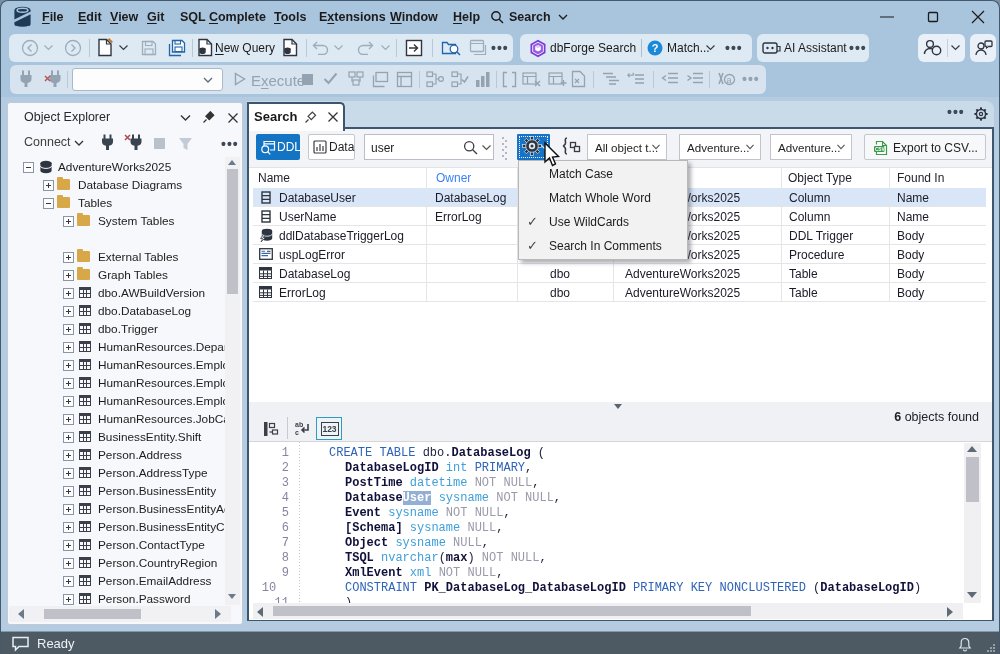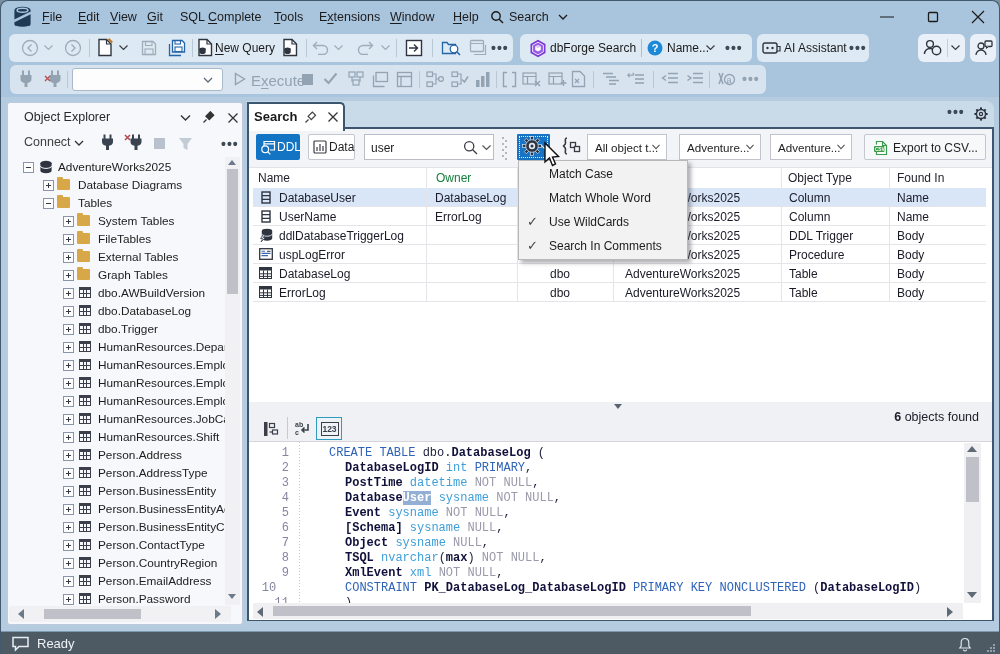--- a/index.html
+++ b/index.html
@@ -1,21 +1,21 @@
 <!DOCTYPE html>
 <html><head>
 <meta charset="utf-8">
 <style>
 html,body{margin:0;padding:0;}
 body{width:1000px;height:654px;overflow:hidden;font-family:"Liberation Sans",sans-serif;background:#7b8fa0;}
 #win{position:absolute;left:0;top:0;width:998px;height:653px;border:1px solid #435a6e;border-bottom:none;border-radius:8px 8px 0 0;background:#a9c4dd;overflow:hidden;}
 .abs{position:absolute;}
 
 #titlebar{position:absolute;left:0;top:0;width:100%;height:32px;}
-.menuitem{position:absolute;top:0;height:40px;line-height:32px;font-size:12.5px;color:#1b1b1b;}
+.menuitem{position:absolute;top:0;height:40px;line-height:32px;font-size:12.5px;color:#1b1b1b;font-weight:bold;}
 .menuitem u{text-decoration:underline;text-underline-offset:2px;}
 
 .island{position:absolute;background:#dde9f3;border-radius:6px;}
 .dots3{position:absolute;color:#3d4a56;font-size:14px;letter-spacing:1px;font-weight:bold;}
 
 #content{position:absolute;left:0;top:96px;width:100%;height:534px;background:#b5cce0;}
 
 #oe{position:absolute;left:6px;top:5px;width:234px;height:521px;background:#f7f8fb;border:1px solid #bccadb;border-radius:3px;overflow:hidden;}
 #oe .hdr{position:absolute;left:0;top:0;width:100%;height:28px;font-size:13px;color:#24292e;}
 .treerow{position:absolute;height:18px;line-height:18px;font-size:11.8px;color:#1c1c1c;white-space:nowrap;}
@@ -187,21 +187,21 @@
         <path d="M9 3.2 L14.4 6.2 V12.8 L9 15.8 L3.6 12.8 V6.2 Z" fill="#9a5ae8" stroke="#e8defa" stroke-width="1"></path>
         <path d="M9 6 L11.8 7.6 V10.9 L9 12.5 L6.2 10.9 V7.6 Z" fill="#fff"></path>
         <path d="M9 6 L11.8 7.6 L9 9.2 L6.2 7.6 Z" fill="#d9c8f5"></path>
       </svg>
 <div class="abs" style="left:549px;top:40px;font-size:12px;color:#1b1b1b;">dbForge Search</div>
 <div class="abs" style="left:640px;top:38px;width:1px;height:18px;background:#aebecb;"></div>
 <svg class="abs" style="left:646px;top:39px;" width="16" height="16" viewBox="0 0 16 16">
         <circle cx="8" cy="8" r="7.5" fill="#1b88d8"></circle>
         <text x="8" y="12" font-size="11" font-weight="bold" fill="#fff" text-anchor="middle" font-family="Liberation Sans">?</text>
       </svg>
-<div class="abs" style="left:666px;top:40px;font-size:12px;color:#1b1b1b;">Name...</div>
+<div class="abs" style="left:666px;top:40px;font-size:12px;color:#1b1b1b;">Match...</div>
 <svg class="abs" style="left:705px;top:44px;" width="9" height="6" viewBox="0 0 9 6">
         <path d="M0.5 0.5 L4.5 4.5 L8.5 0.5" fill="none" stroke="#3a3a44" stroke-width="1.2"></path>
       </svg>
 <div class="dots3" style="left:724px;top:39px;">•••</div>
 <svg class="abs" style="left:761px;top:39px;" width="19" height="16" viewBox="0 0 19 16">
         <rect x="1" y="3" width="14" height="10" rx="2" fill="none" stroke="#2e3440" stroke-width="1.4"></rect>
         <circle cx="5.5" cy="8" r="1.2" fill="#2e3440"></circle>
         <circle cx="10.5" cy="8" r="1.2" fill="#2e3440"></circle>
         <path d="M15 6.5 H18 V11 H15" fill="none" stroke="#2e3440" stroke-width="1.2"></path>
       </svg>
@@ -425,25 +425,20 @@
 <div class="treerow" style="left:0;top:91px;width:223px;">
 <span class="pm" style="left:35px;"></span>
 <span class="folder" style="left:49px;"></span>
 <span style="position:absolute;left:70px;top:0;">Tables</span>
 </div>
 <div class="treerow" style="left:0;top:109px;width:223px;">
 <span class="pm plus" style="left:55px;"></span>
 <span class="folder" style="left:69px;"></span>
 <span style="position:absolute;left:90px;top:0;">System Tables</span>
 </div>
-<div class="treerow" style="left:0;top:127px;width:223px;">
-<span class="pm plus" style="left:55px;"></span>
-<span class="folder" style="left:69px;"></span>
-<span style="position:absolute;left:90px;top:0;">FileTables</span>
-</div>
 <div class="treerow" style="left:0;top:145px;width:223px;">
 <span class="pm plus" style="left:55px;"></span>
 <span class="folder" style="left:69px;"></span>
 <span style="position:absolute;left:90px;top:0;">External Tables</span>
 </div>
 <div class="treerow" style="left:0;top:163px;width:223px;">
 <span class="pm plus" style="left:55px;"></span>
 <span class="folder" style="left:69px;"></span>
 <span style="position:absolute;left:90px;top:0;">Graph Tables</span>
 </div>
@@ -483,21 +478,21 @@
 <span style="position:absolute;left:90px;top:0;">HumanResources.EmployeePayHistory</span>
 </div>
 <div class="treerow" style="left:0;top:307px;width:223px;">
 <span class="pm plus" style="left:55px;"></span>
 <span class="tblico" style="left:71px;"></span>
 <span style="position:absolute;left:90px;top:0;">HumanResources.JobCandidate</span>
 </div>
 <div class="treerow" style="left:0;top:325px;width:223px;">
 <span class="pm plus" style="left:55px;"></span>
 <span class="tblico" style="left:71px;"></span>
-<span style="position:absolute;left:90px;top:0;">HumanResources.Shift</span>
+<span style="position:absolute;left:90px;top:0;">BusinessEntity.Shift</span>
 </div>
 <div class="treerow" style="left:0;top:343px;width:223px;">
 <span class="pm plus" style="left:55px;"></span>
 <span class="tblico" style="left:71px;"></span>
 <span style="position:absolute;left:90px;top:0;">Person.Address</span>
 </div>
 <div class="treerow" style="left:0;top:361px;width:223px;">
 <span class="pm plus" style="left:55px;"></span>
 <span class="tblico" style="left:71px;"></span>
 <span style="position:absolute;left:90px;top:0;">Person.AddressType</span>
@@ -682,21 +677,21 @@
               <path d="M9.5 1.5 V5.5 H13.5" fill="none" stroke="#3a9a4a" stroke-width="1.1"></path>
               <rect x="1" y="6" width="10.5" height="6" rx="1" fill="#3a9a4a"></rect>
               <text x="1.9" y="10.8" font-size="4.8" fill="#fff" font-family="Liberation Sans" font-weight="bold">CSV</text>
             </svg>
     <span style="position:absolute;left:28px;top:6px;font-size:12px;color:#1e1e1e;">Export to CSV...</span>
   </div>
 </div>
       <div id="docicons"></div>
       <div id="grid" style="position:absolute;left:4px;top:39px;width:733px;height:134px;font-size:12px;">
 <div class="cell" style="left:5px;top:3px;color:#23232e;">Name</div>
-<div class="cell" style="left:183px;top:3px;color:#15803d;">Owner</div>
+<div class="cell" style="left:183px;top:3px;color:#3b82f6;">Owner</div>
 <div class="cell" style="left:274px;top:3px;color:#23232e;">Schema</div>
 <div class="cell" style="left:370px;top:3px;color:#23232e;">Database</div>
 <div class="cell" style="left:535px;top:3px;color:#23232e;">Object Type</div>
 <div class="cell" style="left:644px;top:3px;color:#23232e;">Found In</div>
 <div class="gridline" style="left:173px;top:0px;width:1px;height:20px;"></div>
 <div class="gridline" style="left:264px;top:0px;width:1px;height:20px;"></div>
 <div class="gridline" style="left:360px;top:0px;width:1px;height:20px;"></div>
 <div class="gridline" style="left:528px;top:0px;width:1px;height:20px;"></div>
 <div class="gridline" style="left:636px;top:0px;width:1px;height:20px;"></div>
 <div class="gridline" style="left:0;top:20px;width:733px;height:1px;"></div>

